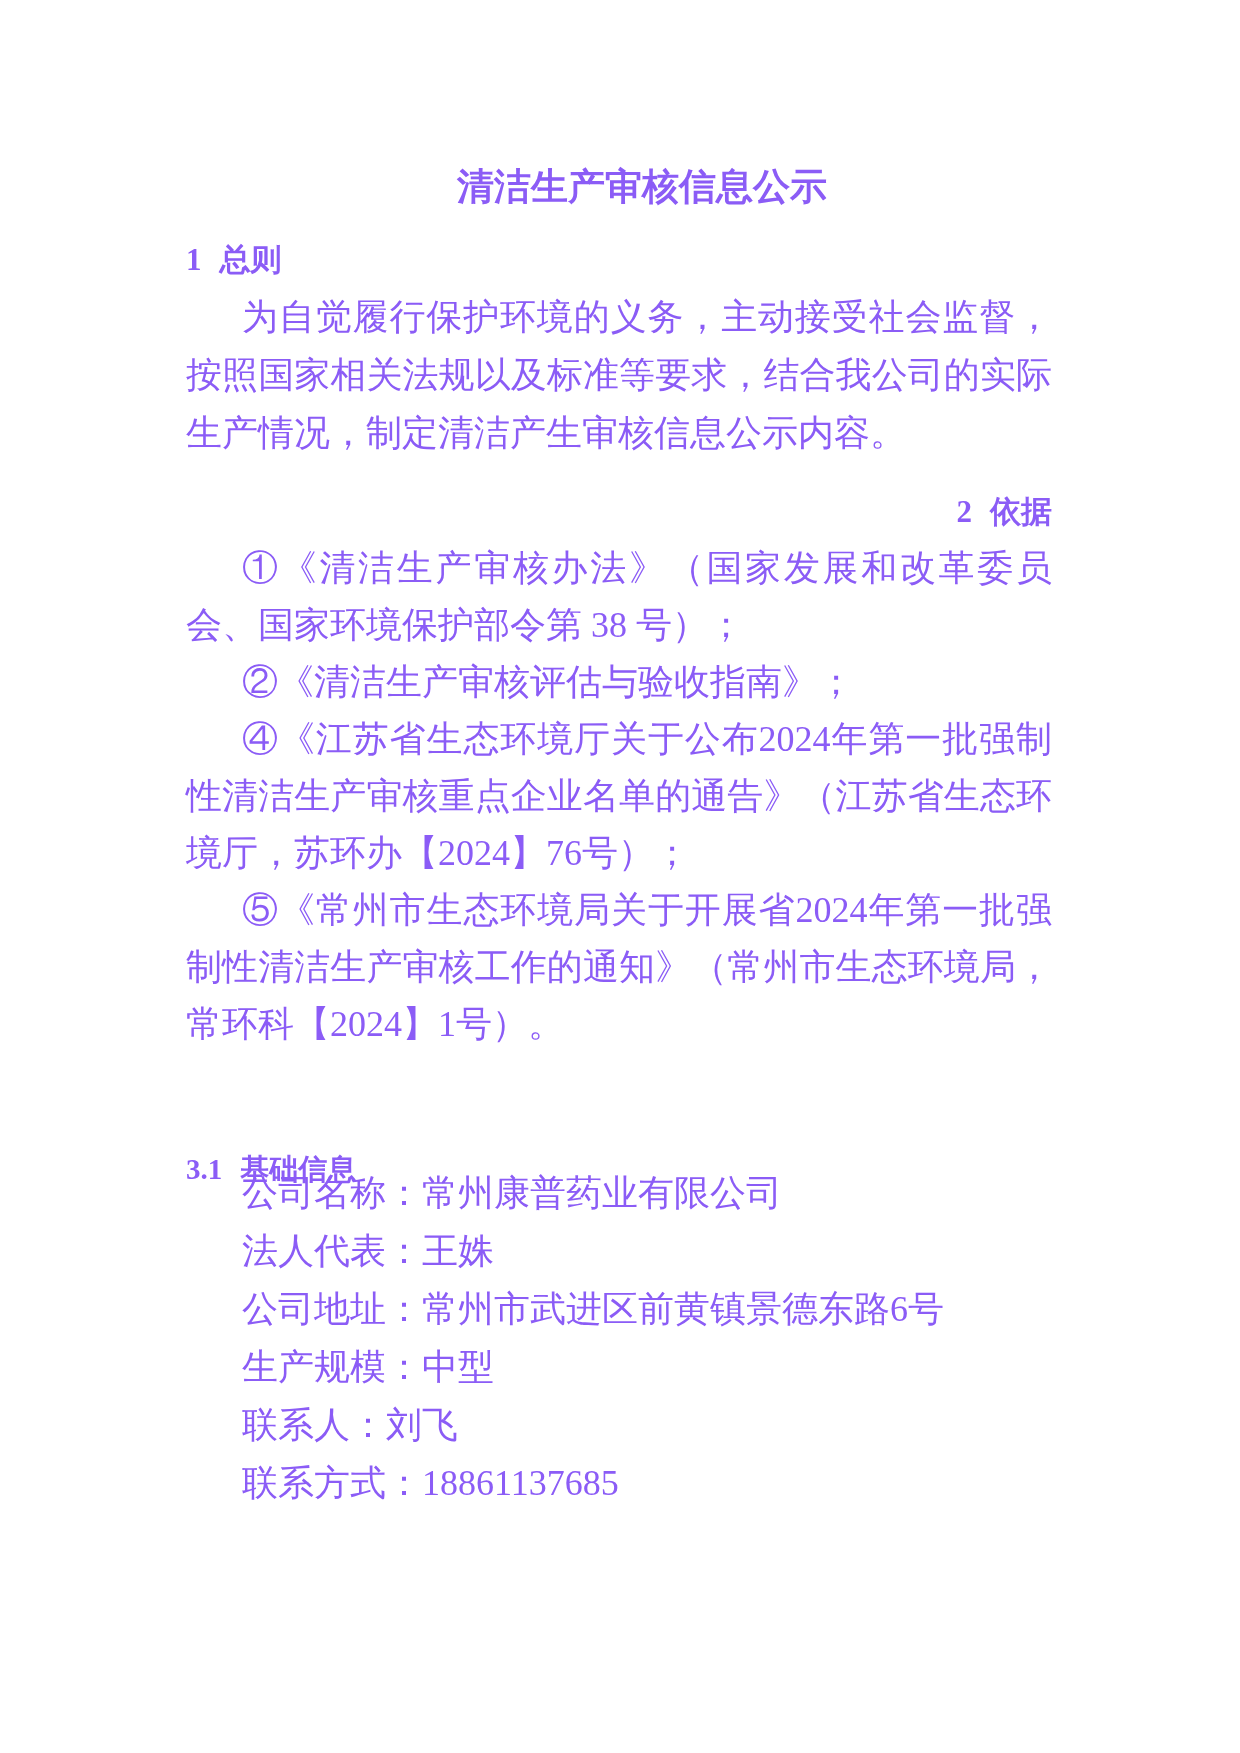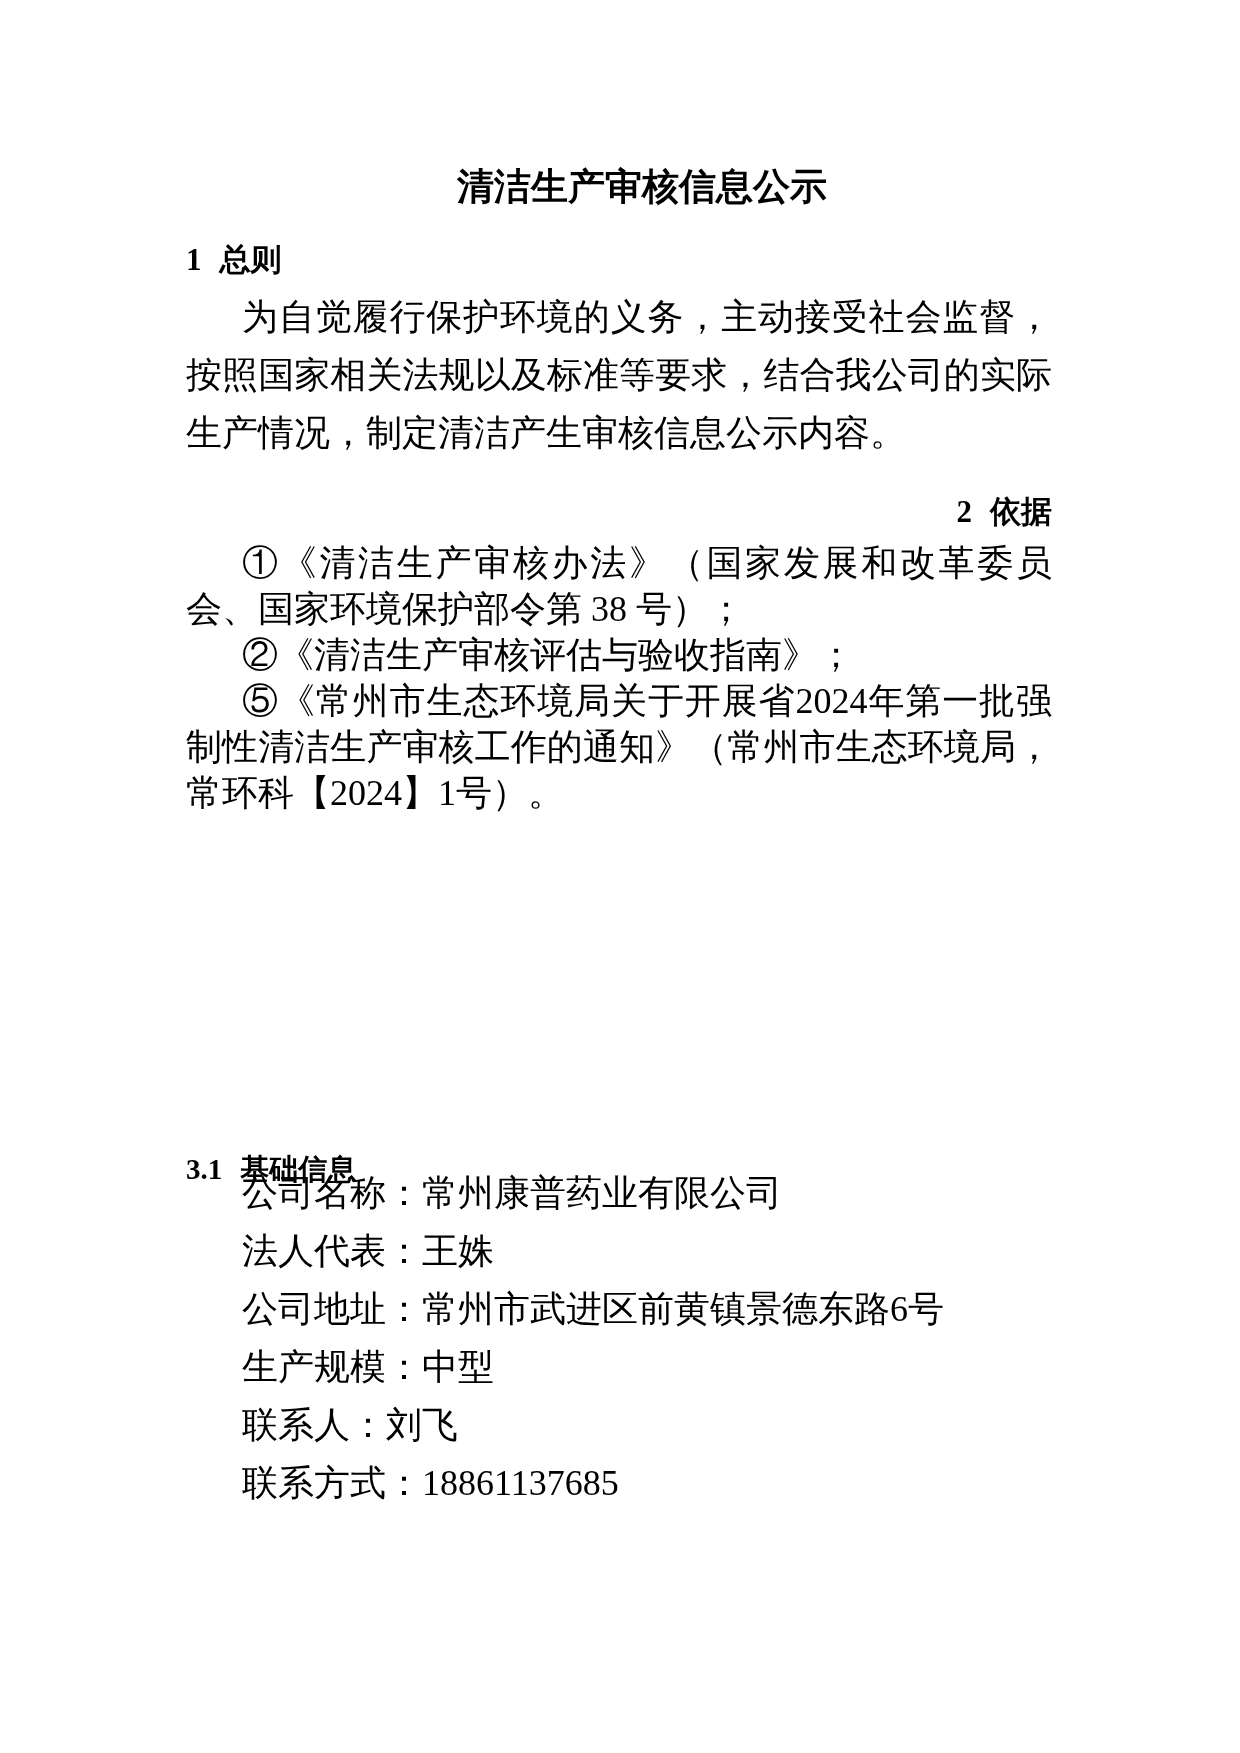--- a/index.html
+++ b/index.html
@@ -1,21 +1,21 @@
 <!DOCTYPE html>
 <html><head>
 <meta charset="utf-8">
 <style>
   html, body { margin: 0; padding: 0; background: #ffffff; }
   .page {
     position: relative;
     width: 1240px;
     height: 1753px;
     background: #ffffff;
-    color: #000000;
+    color: #8b5cf6;
     font-family: "Liberation Serif", serif;
     overflow: hidden;
   }
   .col { position: absolute; left: 186px; width: 866px; }
   .doc-title {
     top: 167px;
     font-size: 37px;
     line-height: 40px;
     font-weight: bold;
     text-align: center;
@@ -35,21 +35,21 @@
   .h-s31 { top: 1152px; }
   .body-text {
     font-size: 36px;
     text-align: justify;
   }
   .body-text p {
     margin: 0;
     text-indent: 56px;
   }
   .p-s1 { top: 288px; line-height: 58px; }
-  .refs  { top: 540px; line-height: 46px; }
+  .refs  { top: 540px; line-height: 57px; }
   .info  { top: 1164px; line-height: 58px; }
   .info p { text-align: left; }
 </style>
 </head>
 <body>
 
 <div class="page">
 
   <div class="col doc-title">清洁生产审核信息公示</div>
 
@@ -61,20 +61,21 @@
     <p>为自觉履行保护环境的义务，主动接受社会监督，按照国家相关法规以及标准等要求，结合我公司的实际生产情况，制定清洁产生审核信息公示内容。</p>
   </div>
 
   <div class="col heading h1 h-s2">
     <span class="h-num">2</span><span>依据</span>
   </div>
 
   <div class="col body-text refs">
     <p>①《清洁生产审核办法》（国家发展和改革委员会、国家环境保护部令第 38 号）；</p>
     <p>②《清洁生产审核评估与验收指南》；</p>
+    <p>④《江苏省生态环境厅关于公布2024年第一批强制性清洁生产审核重点企业名单的通告》（江苏省生态环境厅，苏环办【2024】76号）；</p>
     <p>⑤《常州市生态环境局关于开展省2024年第一批强制性清洁生产审核工作的通知》（常州市生态环境局，常环科【2024】1号）。</p>
   </div>
 
 
   <div class="col heading h2 h-s31">
     <span class="h-num">3.1</span><span>基础信息</span>
   </div>
 
   <div class="col body-text info">
     <p><span>公司名称：</span><span>常州康普药业有限公司</span></p>

